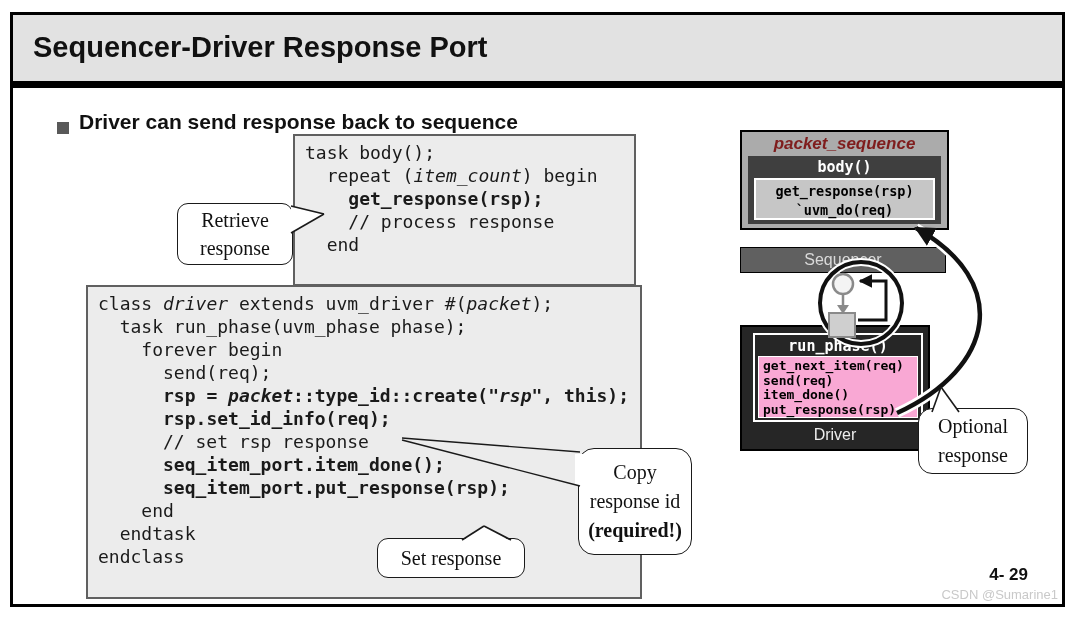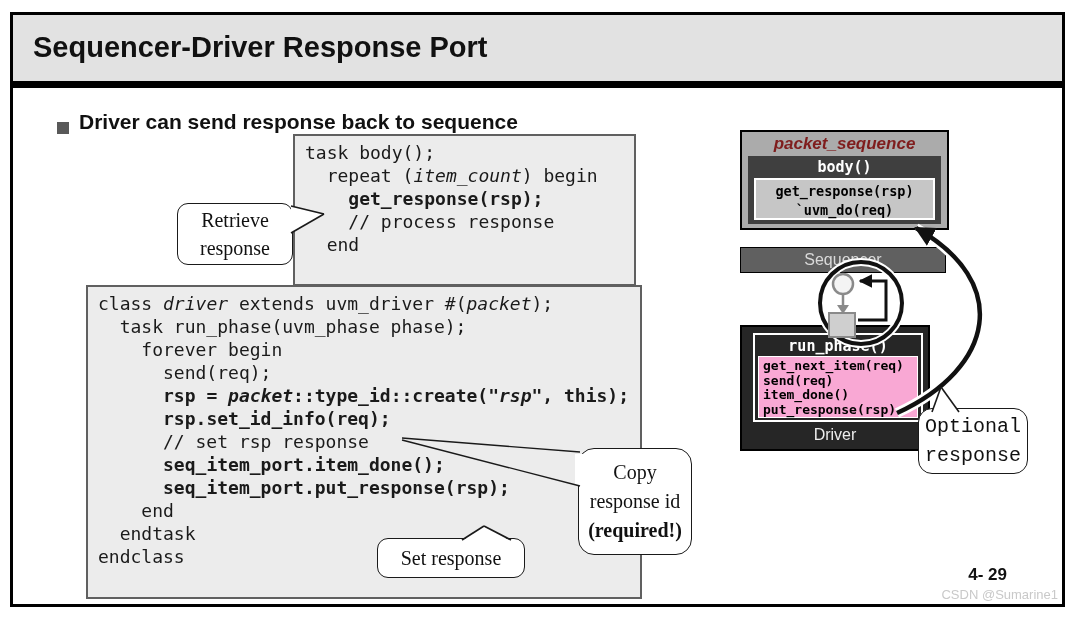--- a/index.html
+++ b/index.html
@@ -21,21 +21,21 @@
   .seg-i{font-style:italic;}
   #codebox1{left:293px;top:134px;width:343px;height:152px;}
   #codebox2{left:86px;top:285px;width:556px;height:314px;}
   .callout{position:absolute;background:#fff;border:1.6px solid #1a1a1a;border-radius:11px;
         font-family:"Liberation Serif",serif;font-size:20px;color:#111;
         display:flex;flex-direction:column;justify-content:center;align-items:center;
         text-align:center;box-sizing:border-box;z-index:2;line-height:28px;}
   #callout-retrieve{left:177px;top:203px;width:116px;height:62px;}
   #callout-copy{left:578px;top:448px;width:114px;height:107px;border-radius:16px;line-height:29px;}
   #callout-set{left:377px;top:538px;width:148px;height:40px;}
-  #callout-optional{left:918px;top:408px;width:110px;height:66px;border-radius:14px;line-height:29px;font-family:Liberation Mono, monospace;}
+  #callout-optional{left:918px;top:408px;width:110px;height:66px;border-radius:14px;line-height:29px;}
   .callout .emph{font-weight:bold;}
   
   .seqbox{position:absolute;left:740px;top:130px;width:209px;height:100px;background:#ababab;
         border:2px solid #000;box-sizing:border-box;z-index:1;}
   .seqbox-title{margin-top:2px;text-align:center;font-size:17px;font-weight:bold;font-style:italic;color:#7f1d1d;}
   .seq-dark{position:absolute;left:748px;top:156px;width:193px;height:68px;background:#3f3f3f;
         box-sizing:border-box;z-index:1;}
   .seq-method{text-align:center;color:#fff;font-family:"DejaVu Sans Mono",monospace;
         font-weight:bold;font-size:15px;margin-top:2px;}
   .seq-light{position:absolute;left:754px;top:178px;width:181px;height:42px;background:#c6c6c6;
@@ -50,21 +50,21 @@
   .driver-inner{position:absolute;left:753px;top:333px;width:170px;height:89px;border:2px solid #fff;
         box-sizing:border-box;z-index:1;}
   .driver-method{text-align:center;color:#fff;font-family:"DejaVu Sans Mono",monospace;
         font-weight:bold;font-size:15px;margin-top:2px;}
   .driver-light{position:absolute;left:758px;top:356px;width:160px;height:62px;background:#f9a8d4;
         border:1px solid #fff;box-sizing:border-box;z-index:1;
         font-family:"DejaVu Sans Mono",monospace;font-weight:bold;font-size:13px;color:#000;
         line-height:14.5px;padding:2px 0 0 4px;}
   .driver-label{position:absolute;left:740px;top:426px;width:190px;text-align:center;
         color:#ededed;font-size:16px;z-index:1;}
-  .page-number{position:absolute;right:67px;top:565px;font-size:17px;font-weight:bold;color:#111;z-index:2;}
+  .page-number{position:absolute;right:46px;top:565px;font-size:17px;font-weight:bold;color:#111;z-index:2;}
   .watermark{position:absolute;right:16px;top:587px;font-size:13px;color:#c9c9c9;z-index:2;}
   #overlay{position:absolute;left:0;top:0;width:1074px;height:618px;z-index:3;pointer-events:none;}
 </style>
 </head>
 <body>
 
 <div class="page">
 
   <div class="slide-frame">
     <div class="titlebar">

